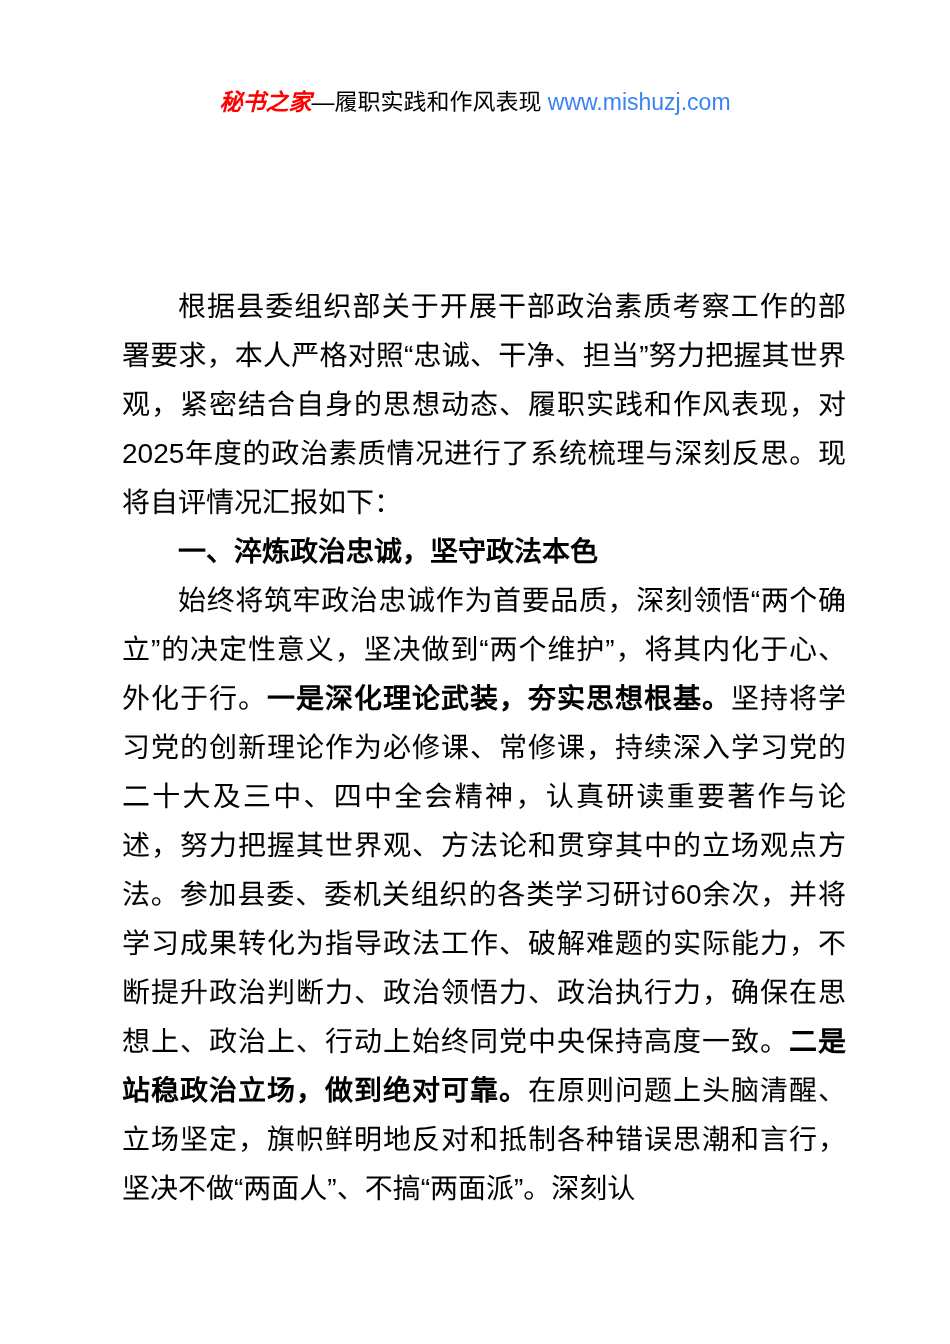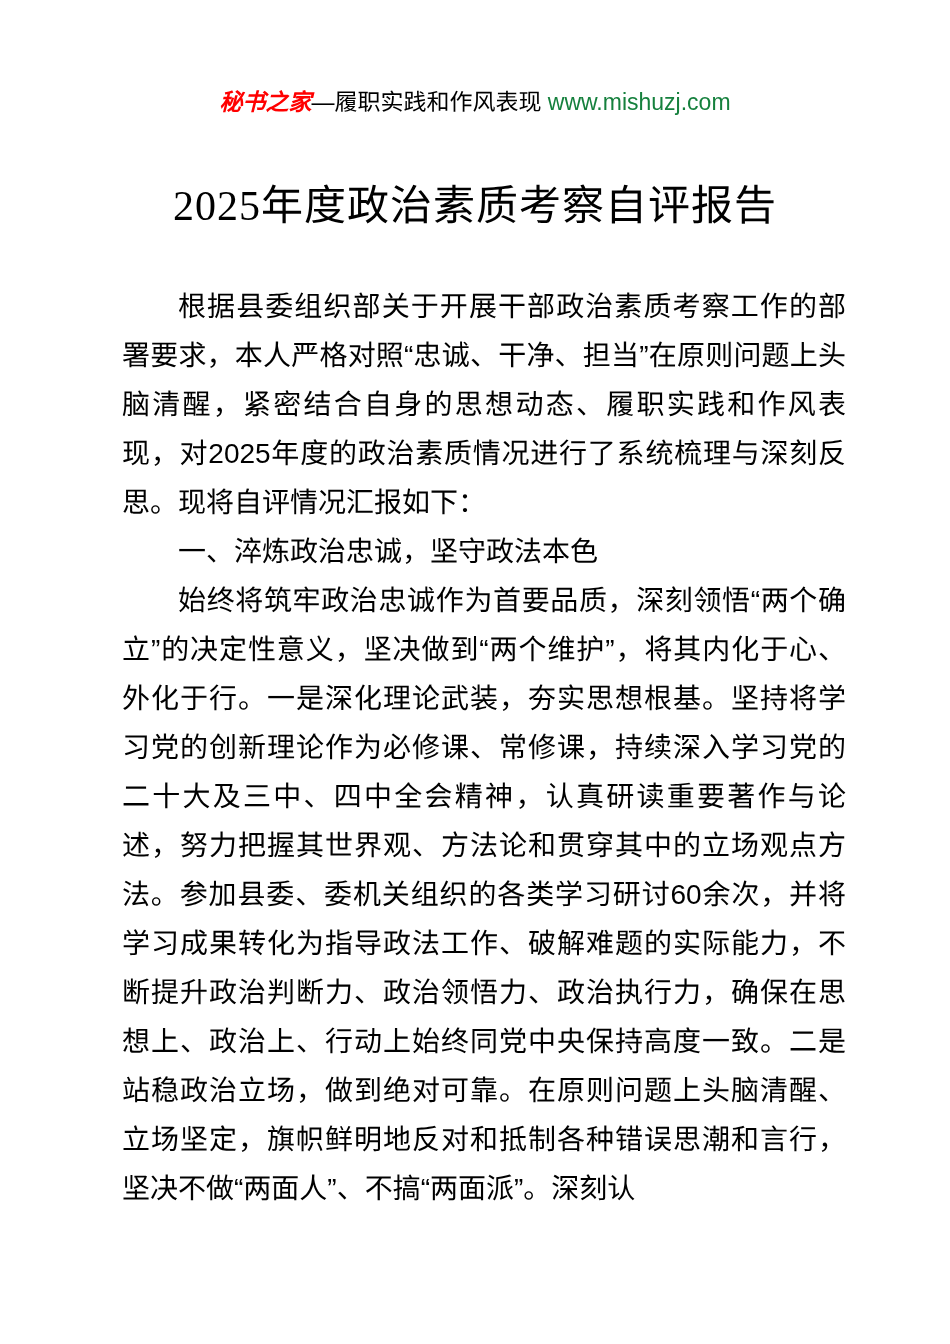--- a/index.html
+++ b/index.html
@@ -67,33 +67,32 @@
   }
   .doc-body p {
     margin: 0;
     padding: 0;
     text-indent: 2em;
   }
   .doc-body p.heading {
     font-weight: 700;
   }
   .bold-run {
-    font-weight: 400;
+    font-weight: 700;
   }
 </style>
 </head>
 <body>
 
 <div class="page">
 
   <div class="page-header">
-    <span class="brand" style="color: rgb(255, 0, 0); font-style: italic;">秘书之家</span><span class="dash">—</span><span class="tagline">履职实践和作风表现 </span><a class="url" style="color: #15803d;">www.mishuzj.com</a>
+    <span class="brand" style="color: rgb(255, 0, 0); font-style: italic;">秘书之家</span><span class="dash">—</span><span class="tagline">履职实践和作风表现 </span><a class="url" style="color: #3b82f6;">www.mishuzj.com</a>
   </div>
 
-  <h1 class="doc-title">2025年度政治素质考察自评报告</h1>
 
   <div class="doc-body">
-      <p class="para"><span>根据县委组织部关于开展干部政治素质考察工作的部署要求，本人严格对照“忠诚、干净、担当”在原则问题上头脑清醒，紧密结合自身的思想动态、履职实践和作风表现，对2025年度的政治素质情况进行了系统梳理与深刻反思。现将自评情况汇报如下：</span></p>
+      <p class="para"><span>根据县委组织部关于开展干部政治素质考察工作的部署要求，本人严格对照“忠诚、干净、担当”努力把握其世界观，紧密结合自身的思想动态、履职实践和作风表现，对2025年度的政治素质情况进行了系统梳理与深刻反思。现将自评情况汇报如下：</span></p>
       <p class="heading"><span class="bold-run">一、淬炼政治忠诚，坚守政法本色</span></p>
       <p class="para"><span>始终将筑牢政治忠诚作为首要品质，深刻领悟“两个确立”的决定性意义，坚决做到“两个维护”，将其内化于心、外化于行。</span><span class="bold-run">一是深化理论武装，夯实思想根基。</span><span>坚持将学习党的创新理论作为必修课、常修课，持续深入学习党的二十大及三中、四中全会精神，认真研读重要著作与论述，努力把握其世界观、方法论和贯穿其中的立场观点方法。参加县委、委机关组织的各类学习研讨60余次，并将学习成果转化为指导政法工作、破解难题的实际能力，不断提升政治判断力、政治领悟力、政治执行力，确保在思想上、政治上、行动上始终同党中央保持高度一致。</span><span class="bold-run">二是站稳政治立场，做到绝对可靠。</span><span>在原则问题上头脑清醒、立场坚定，旗帜鲜明地反对和抵制各种错误思潮和言行，坚决不做“两面人”、不搞“两面派”。深刻认</span></p>
     </div>
 
 </div>
 
 </body></html>

